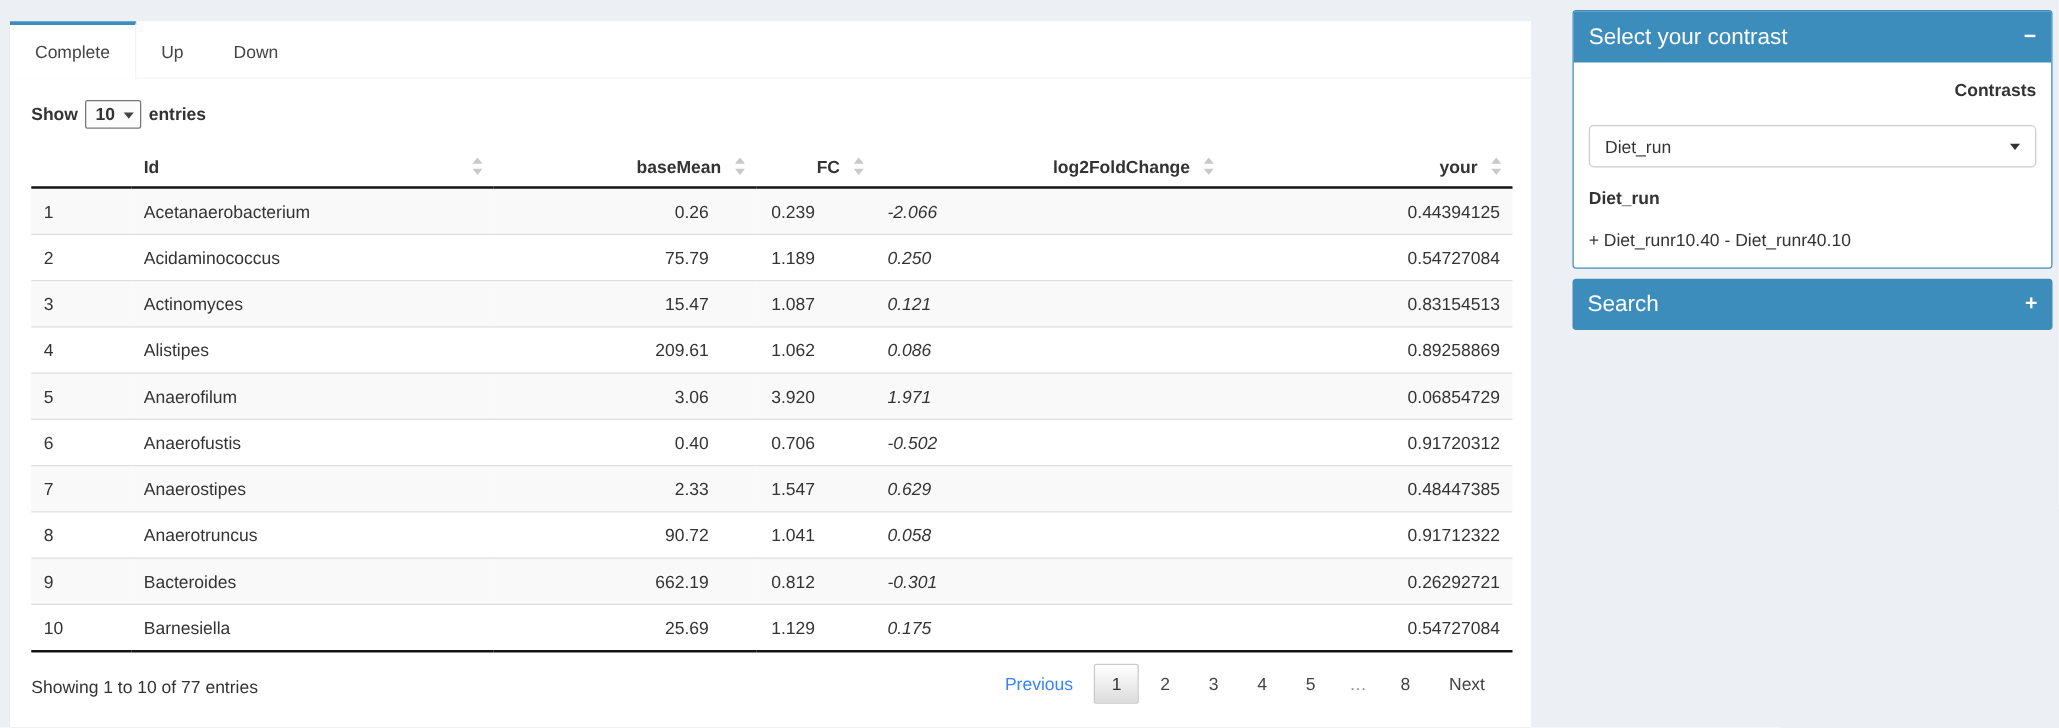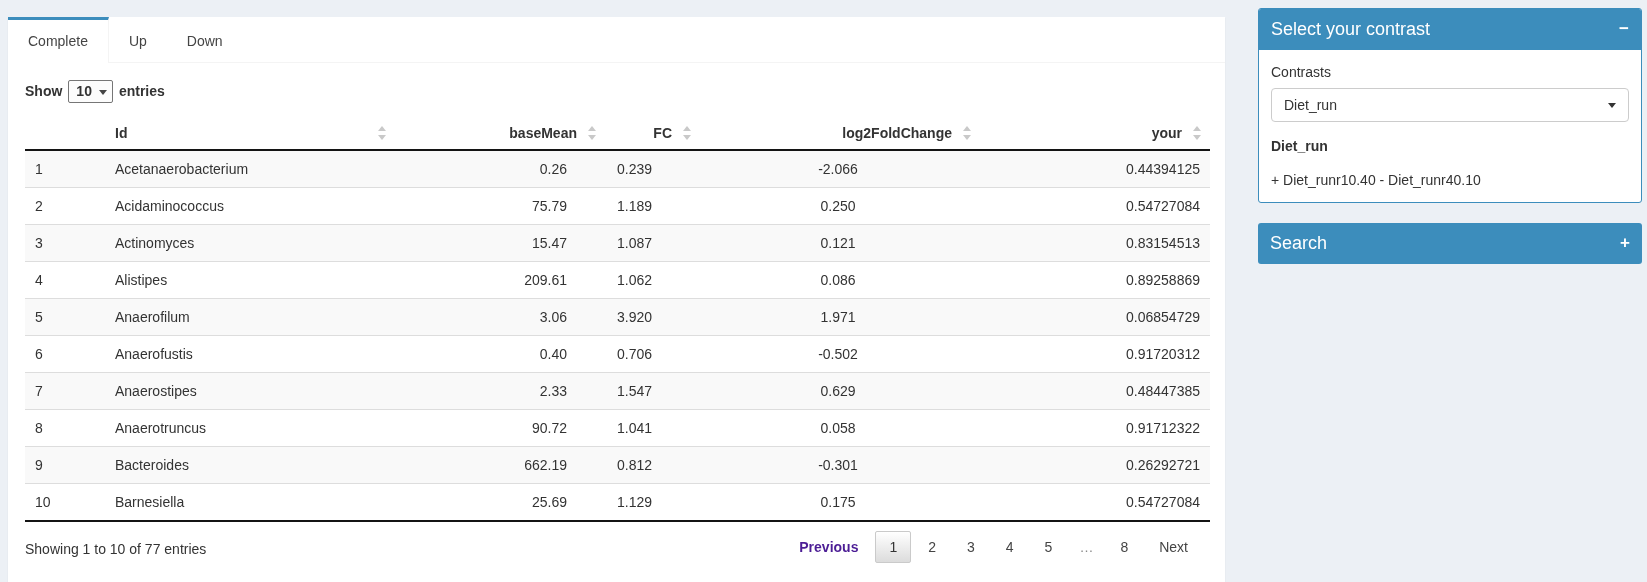--- a/index.html
+++ b/index.html
@@ -80,29 +80,29 @@
     content:""; position:absolute; bottom:1px; left:1px;
     border-left:4px solid transparent; border-right:4px solid transparent;
     border-top:5px solid #c9c9c9;
   }
   tbody td { padding:10px; border-top:1px solid #ddd; overflow:hidden; white-space:nowrap; }
   tbody tr:first-child td { border-top:none; }
   tbody tr:nth-child(odd) { background:#f9f9f9; }
   tbody { border-bottom:2px solid #141414; }
   td.t-bm { text-align:right; padding-right:38px; }
   td.t-fc { text-align:right; padding-right:48px; }
-  td.t-l2 { text-align:center; padding-right:14px; }
+  td.t-l2 { text-align:left; padding-right:14px;font-style:italic; }
   td.t-pa { text-align:right; padding-right:10px; }
 
   
   .table-footer { position:relative; height:54px; margin:0 23px 0 17px; }
   .dt-info { position:absolute; left:0; top:19px; color:#333; }
   .pagination { position:absolute; right:0; top:9px; display:flex; align-items:center; }
   .page-btn { padding:7px 13px; margin-left:3px; color:#444; cursor:pointer; border:1px solid transparent; }
-  .page-btn.prev { color:#4c1d95;font-weight:bold; }
+  .page-btn.prev { color:#3b82f6; }
   .page-btn.ellipsis { color:#8a8a8a; padding:7px 9px; cursor:default; }
   .page-btn.current {
     border:1px solid #cacaca; border-radius:2px;
     background:linear-gradient(#fff, #dcdcdc);
     color:#333;
   }
 
   
   .contrast-box {
     position:absolute; left:1258px; top:8px; width:384px;
@@ -114,21 +114,21 @@
     padding:10px 12px; font-size:18px;
     position:relative; height:41px;
     border-radius:2px 2px 0 0;
   }
   .box-tool {
     position:absolute; right:12px; top:9px;
     color:#fff; font-size:17px; font-weight:700;
     cursor:pointer; line-height:22px;
   }
   .box-body { padding:10px 12px 14px 12px; min-height:140px; }
-  .contrasts-label { font-weight:400; margin:4px 0 8px 0; }
+  .contrasts-label { font-weight:700; margin:4px 0 20px 0;text-align:right; }
   .select-control {
     position:relative; height:34px; line-height:32px;
     border:1px solid #ccc; border-radius:4px;
     background:#fff; padding:0 26px 0 12px;
     cursor:pointer;
   }
   .select-control .caret {
     position:absolute; right:12px; top:50%; margin-top:-2px;
     width:0; height:0;
     border-left:4px solid transparent; border-right:4px solid transparent;

